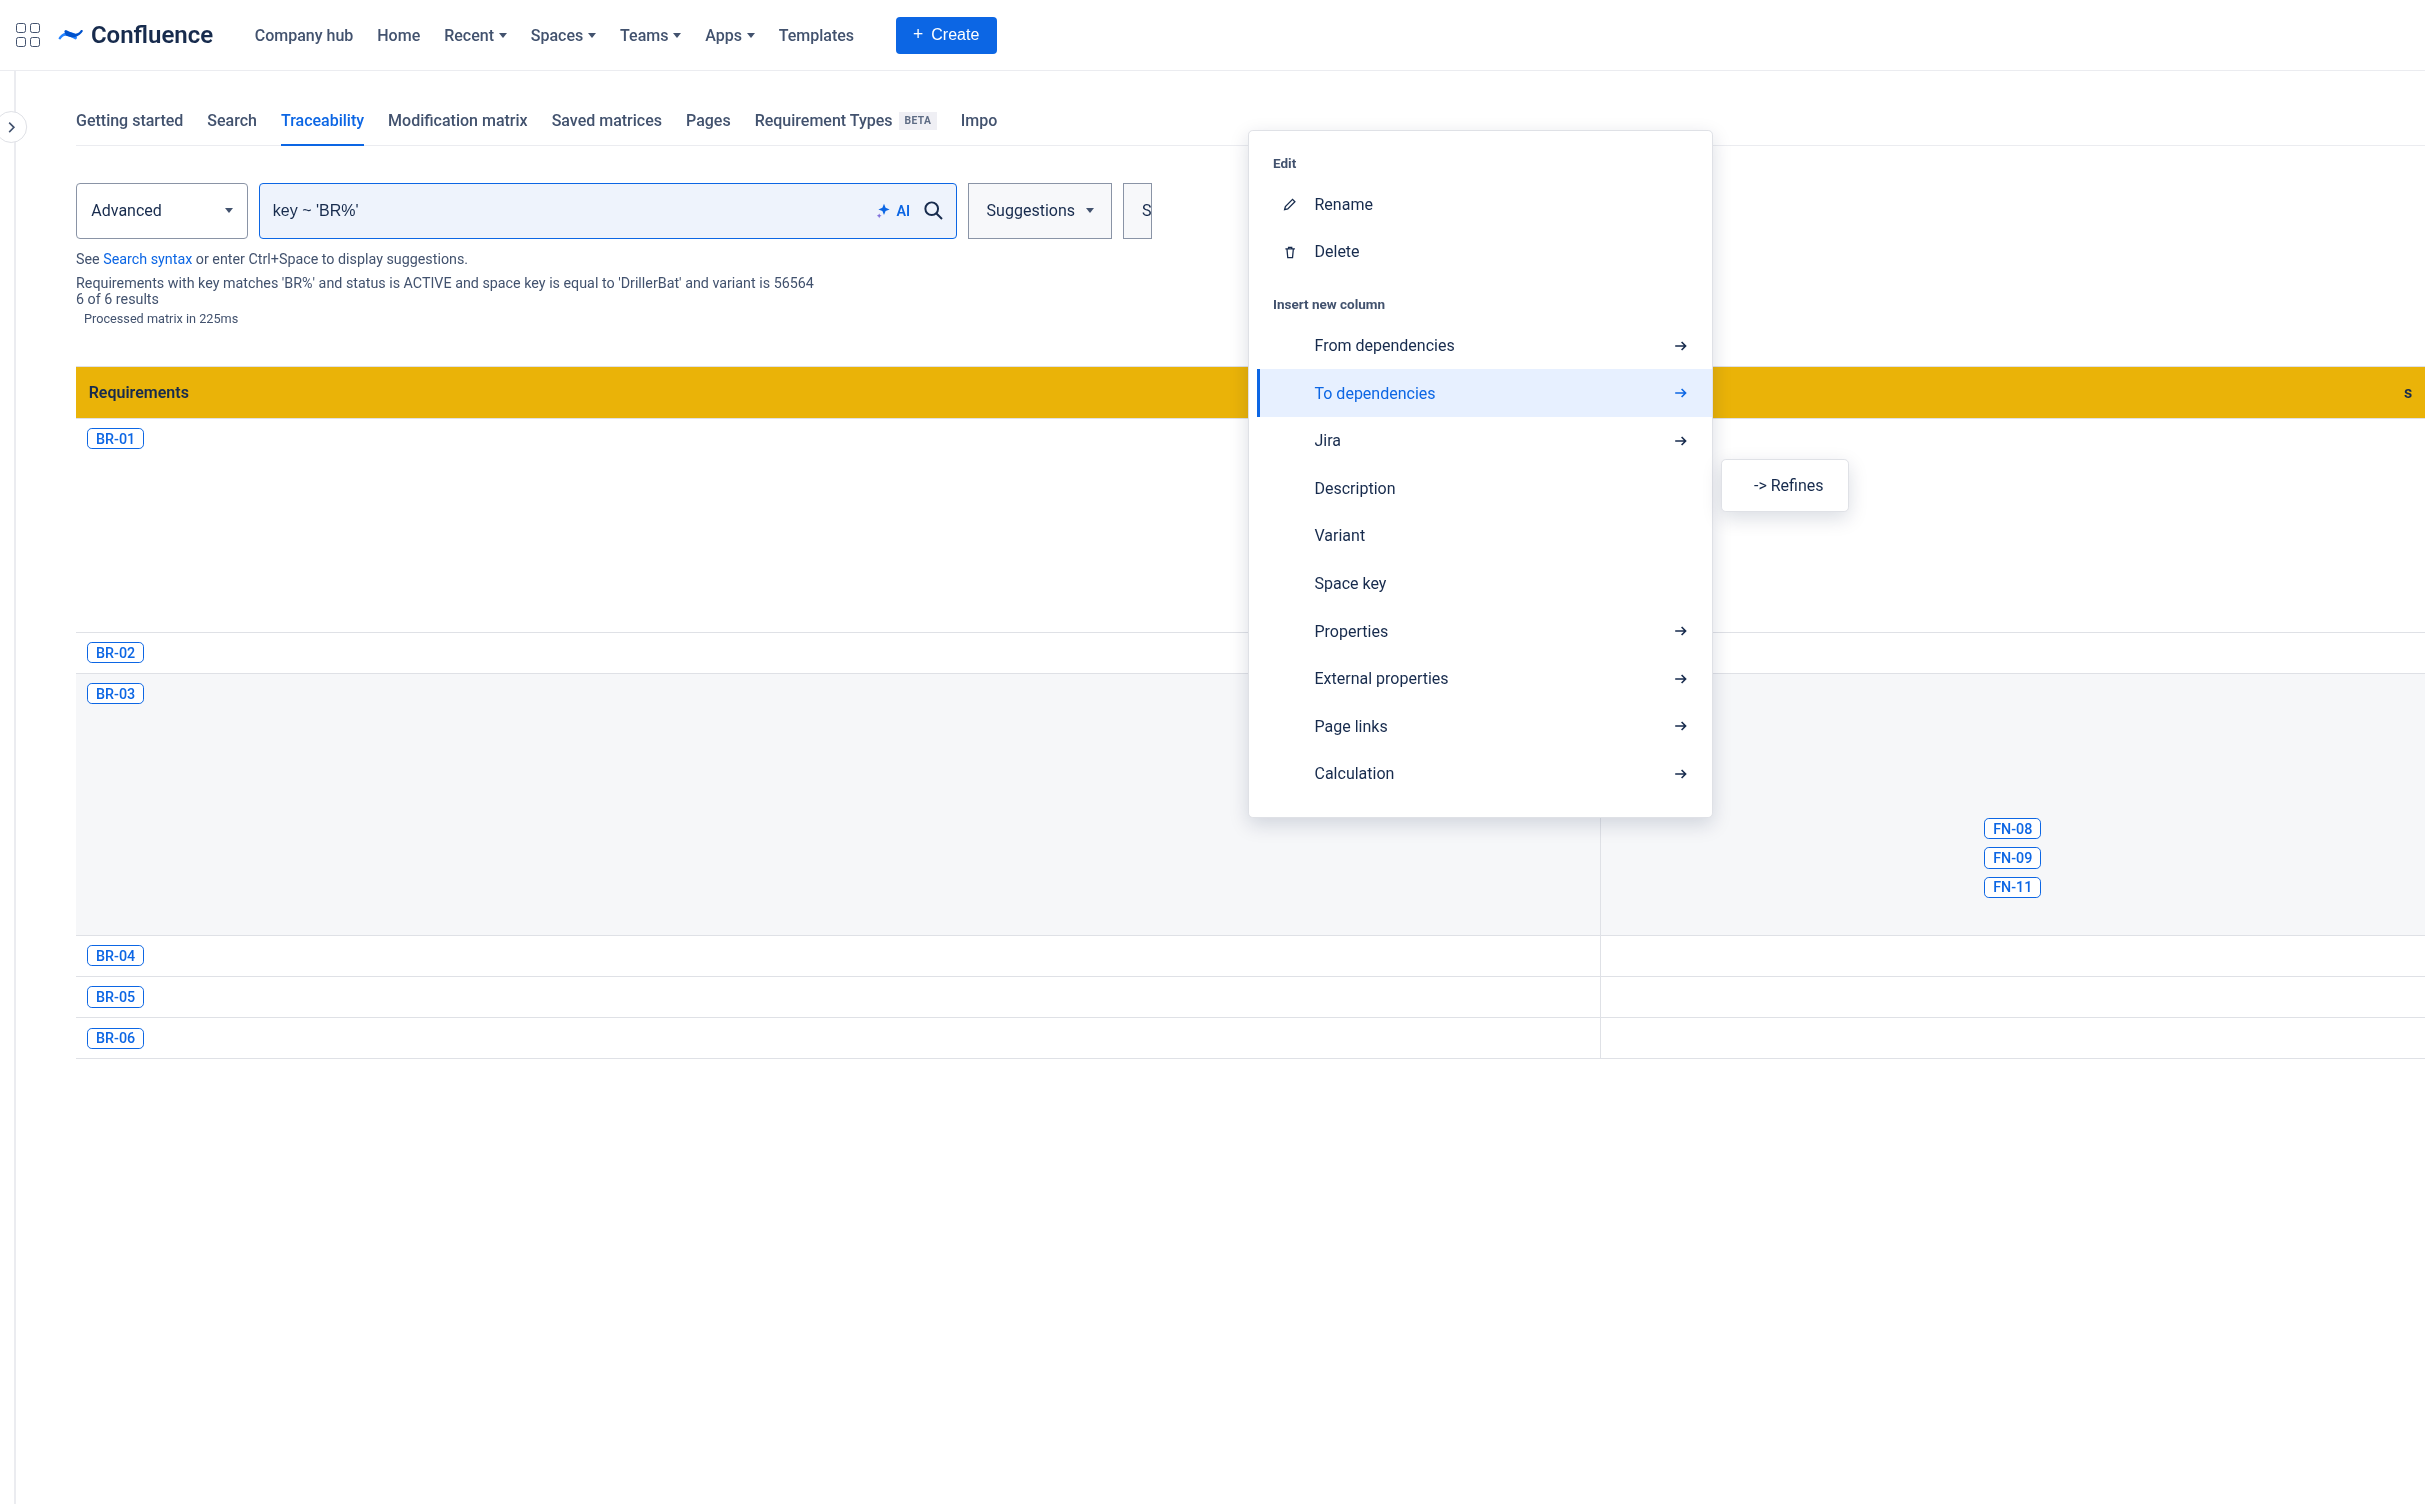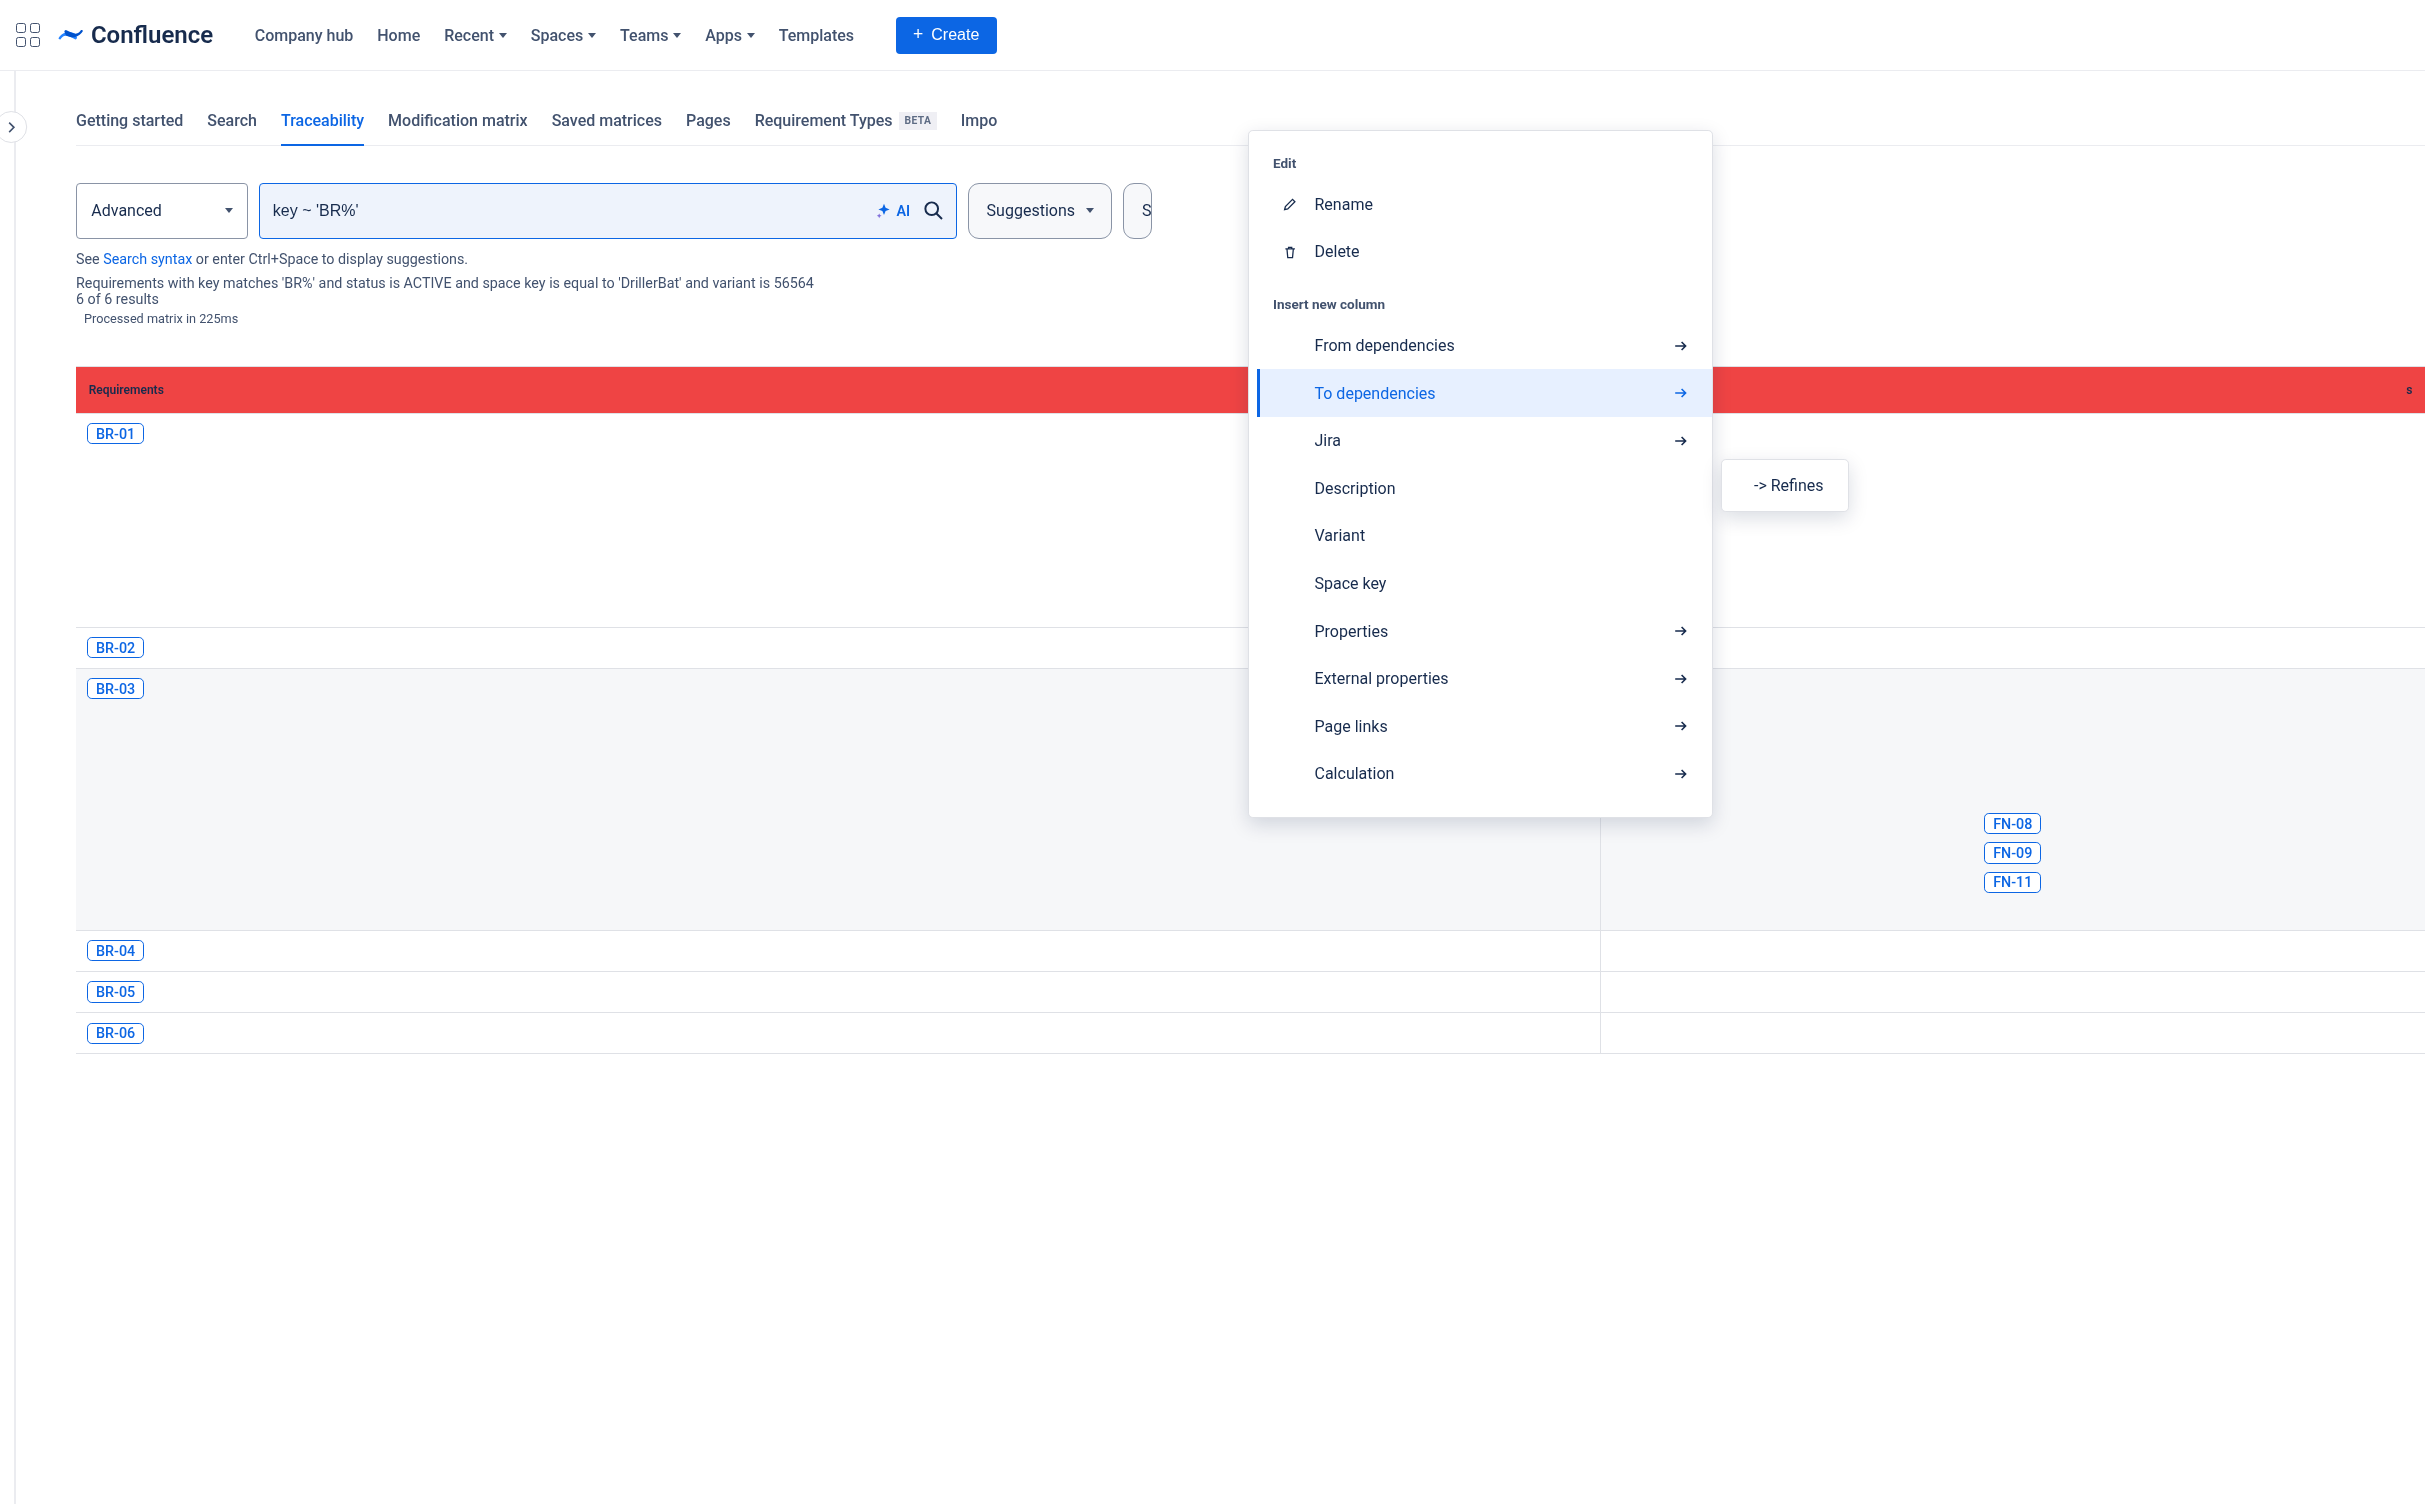--- a/index.html
+++ b/index.html
@@ -141,21 +141,21 @@
     font-size: 16px; color: #172B4D;
   }
   .ai-chip {
     color: #0C66E4; font-weight: 600; font-size: 14.3px;
     display: flex; align-items: center; gap: 4.8px;
   }
   .search-icon svg { display:block; }
   .pill-btn {
     border: 1.6px solid #8a94a6;
     background: #f7f8fa;
-    border-radius: 11px;
+    border-radius: 0;
     height: 56px;
     padding: 0 17.5px;
     display: flex; align-items: center; gap: 11px;
     font-size: 16px; color: #172B4D;
     cursor: pointer;
   }
   .help-line {
     font-size: 14.3px; color: #42526E;
     margin-bottom: 8px;
   }
@@ -168,23 +168,23 @@
 
   
   table.matrix {
     border-collapse: collapse;
     width: 100%;
     min-width: 2222px;
     border-top: 1.6px solid #dfe1e6;
   }
   .matrix th {
     text-align: left;
-    font-size: 12px; font-weight: 600;
+    font-size: 16px; font-weight: 600;
     color: #172B4D;
-    background: #ef4444;
+    background: #eab308;
     padding: 16px 12.7px;
     border-bottom: 1.6px solid #dfe1e6;
     border-right: 1.6px solid #dfe1e6;
   }
   .matrix td {
     vertical-align: top;
     padding: 9.5px 11px;
     border-bottom: 1.6px solid #dfe1e6;
     border-right: 1.6px solid #dfe1e6;
     font-size: 14.3px;

